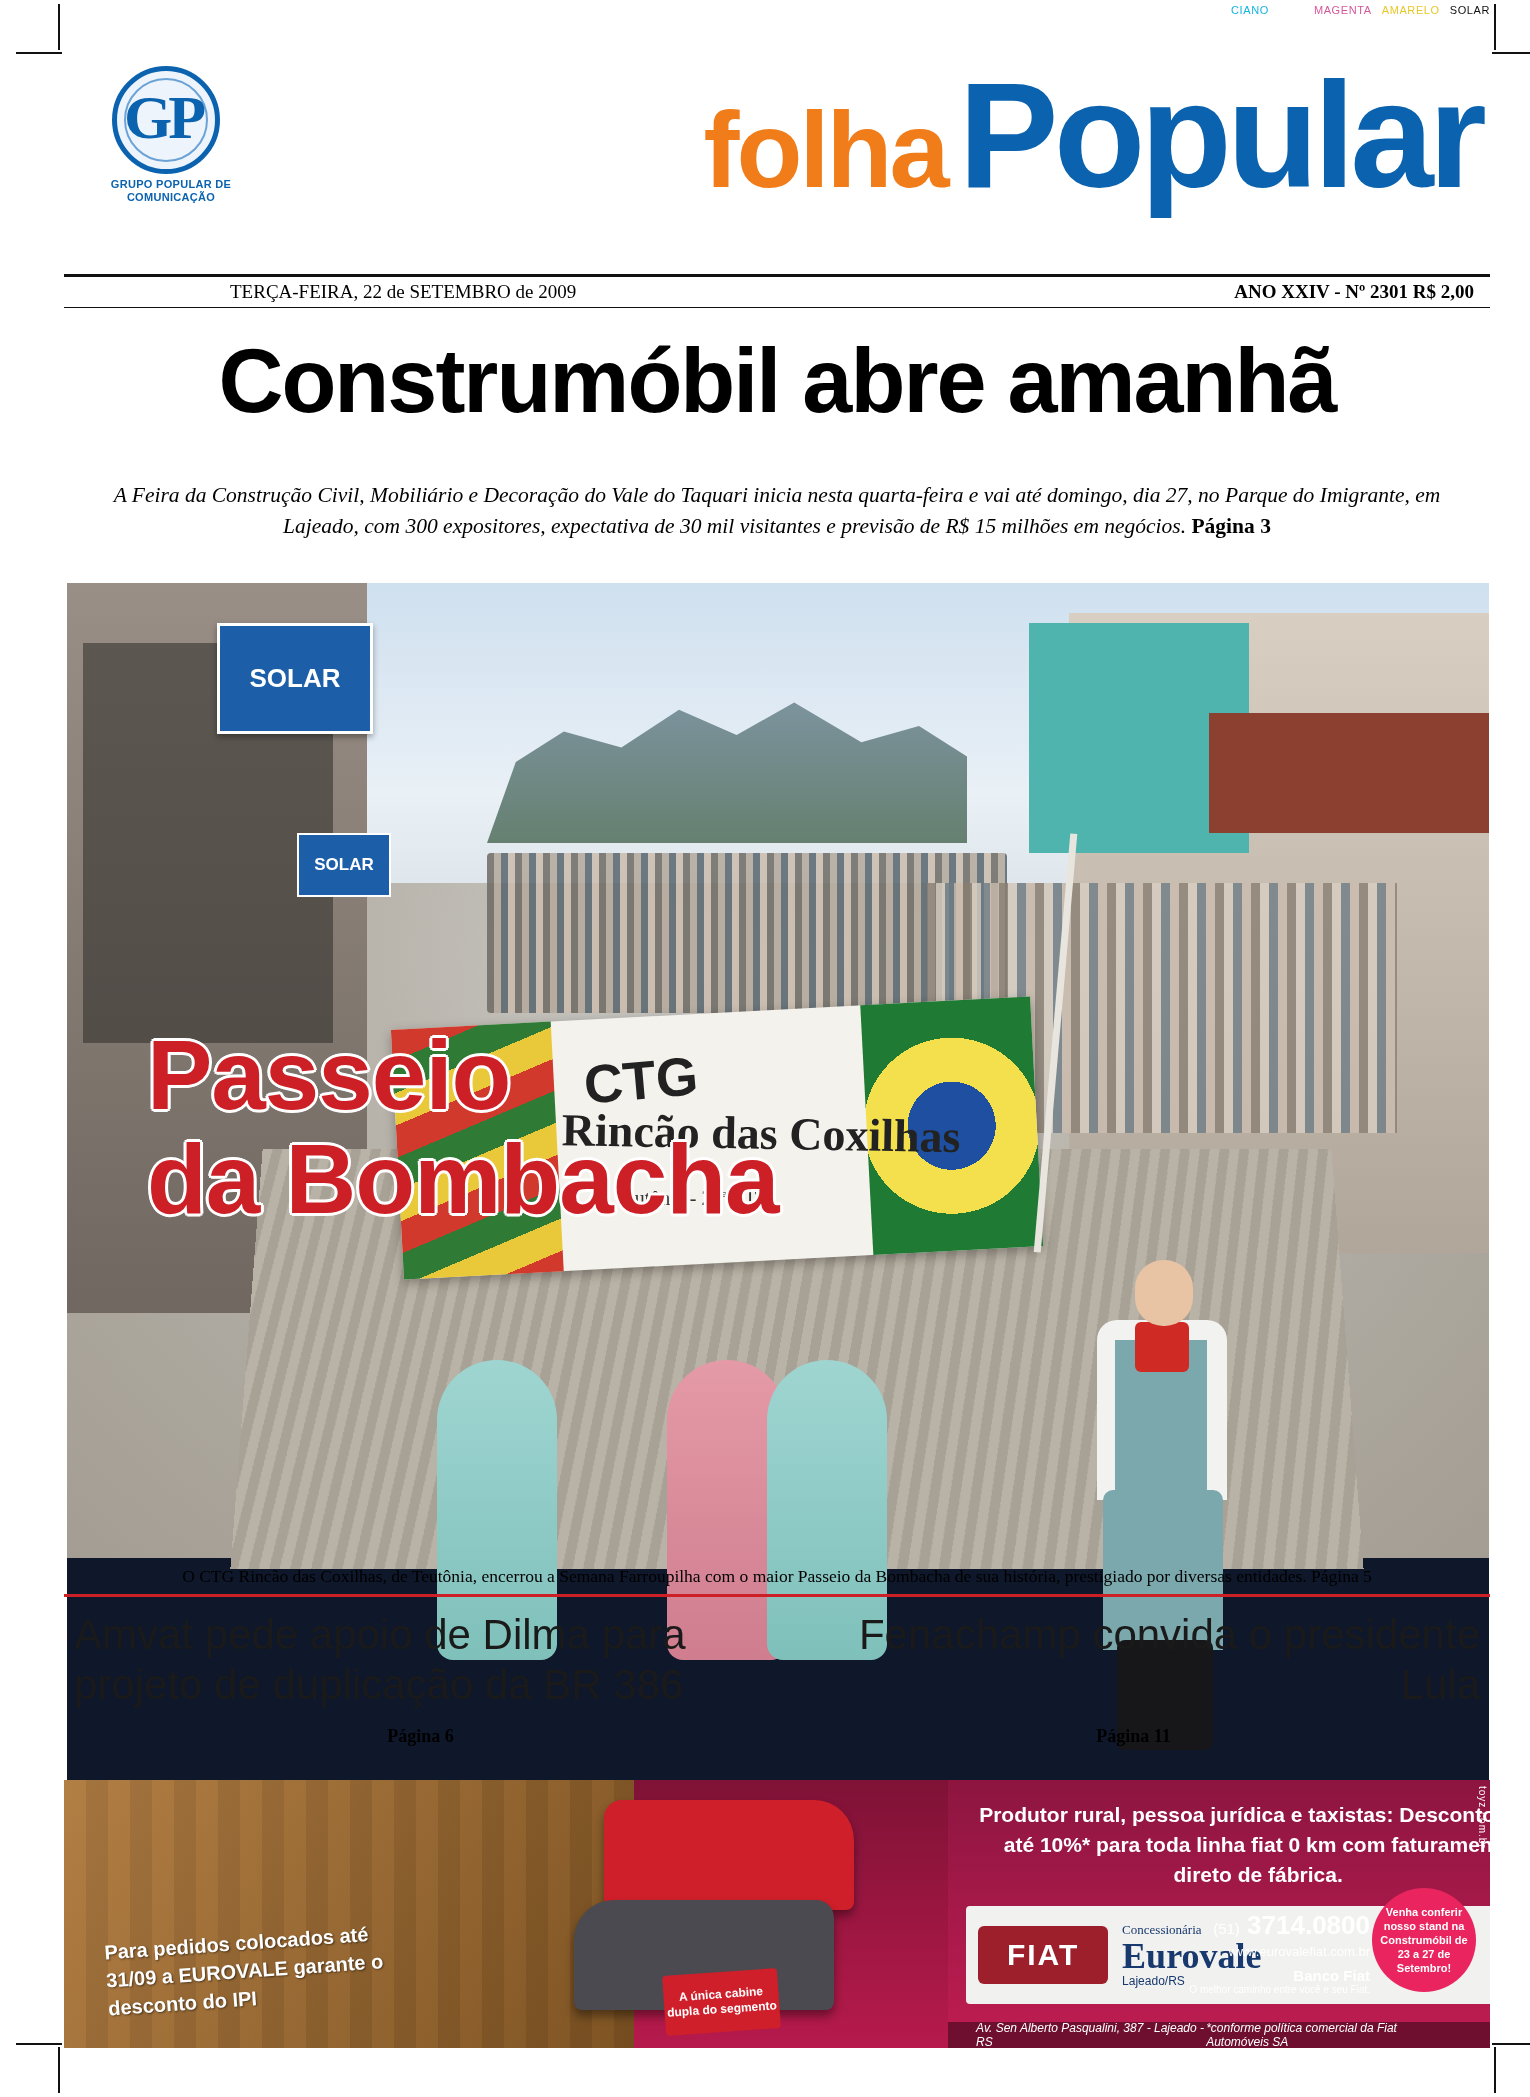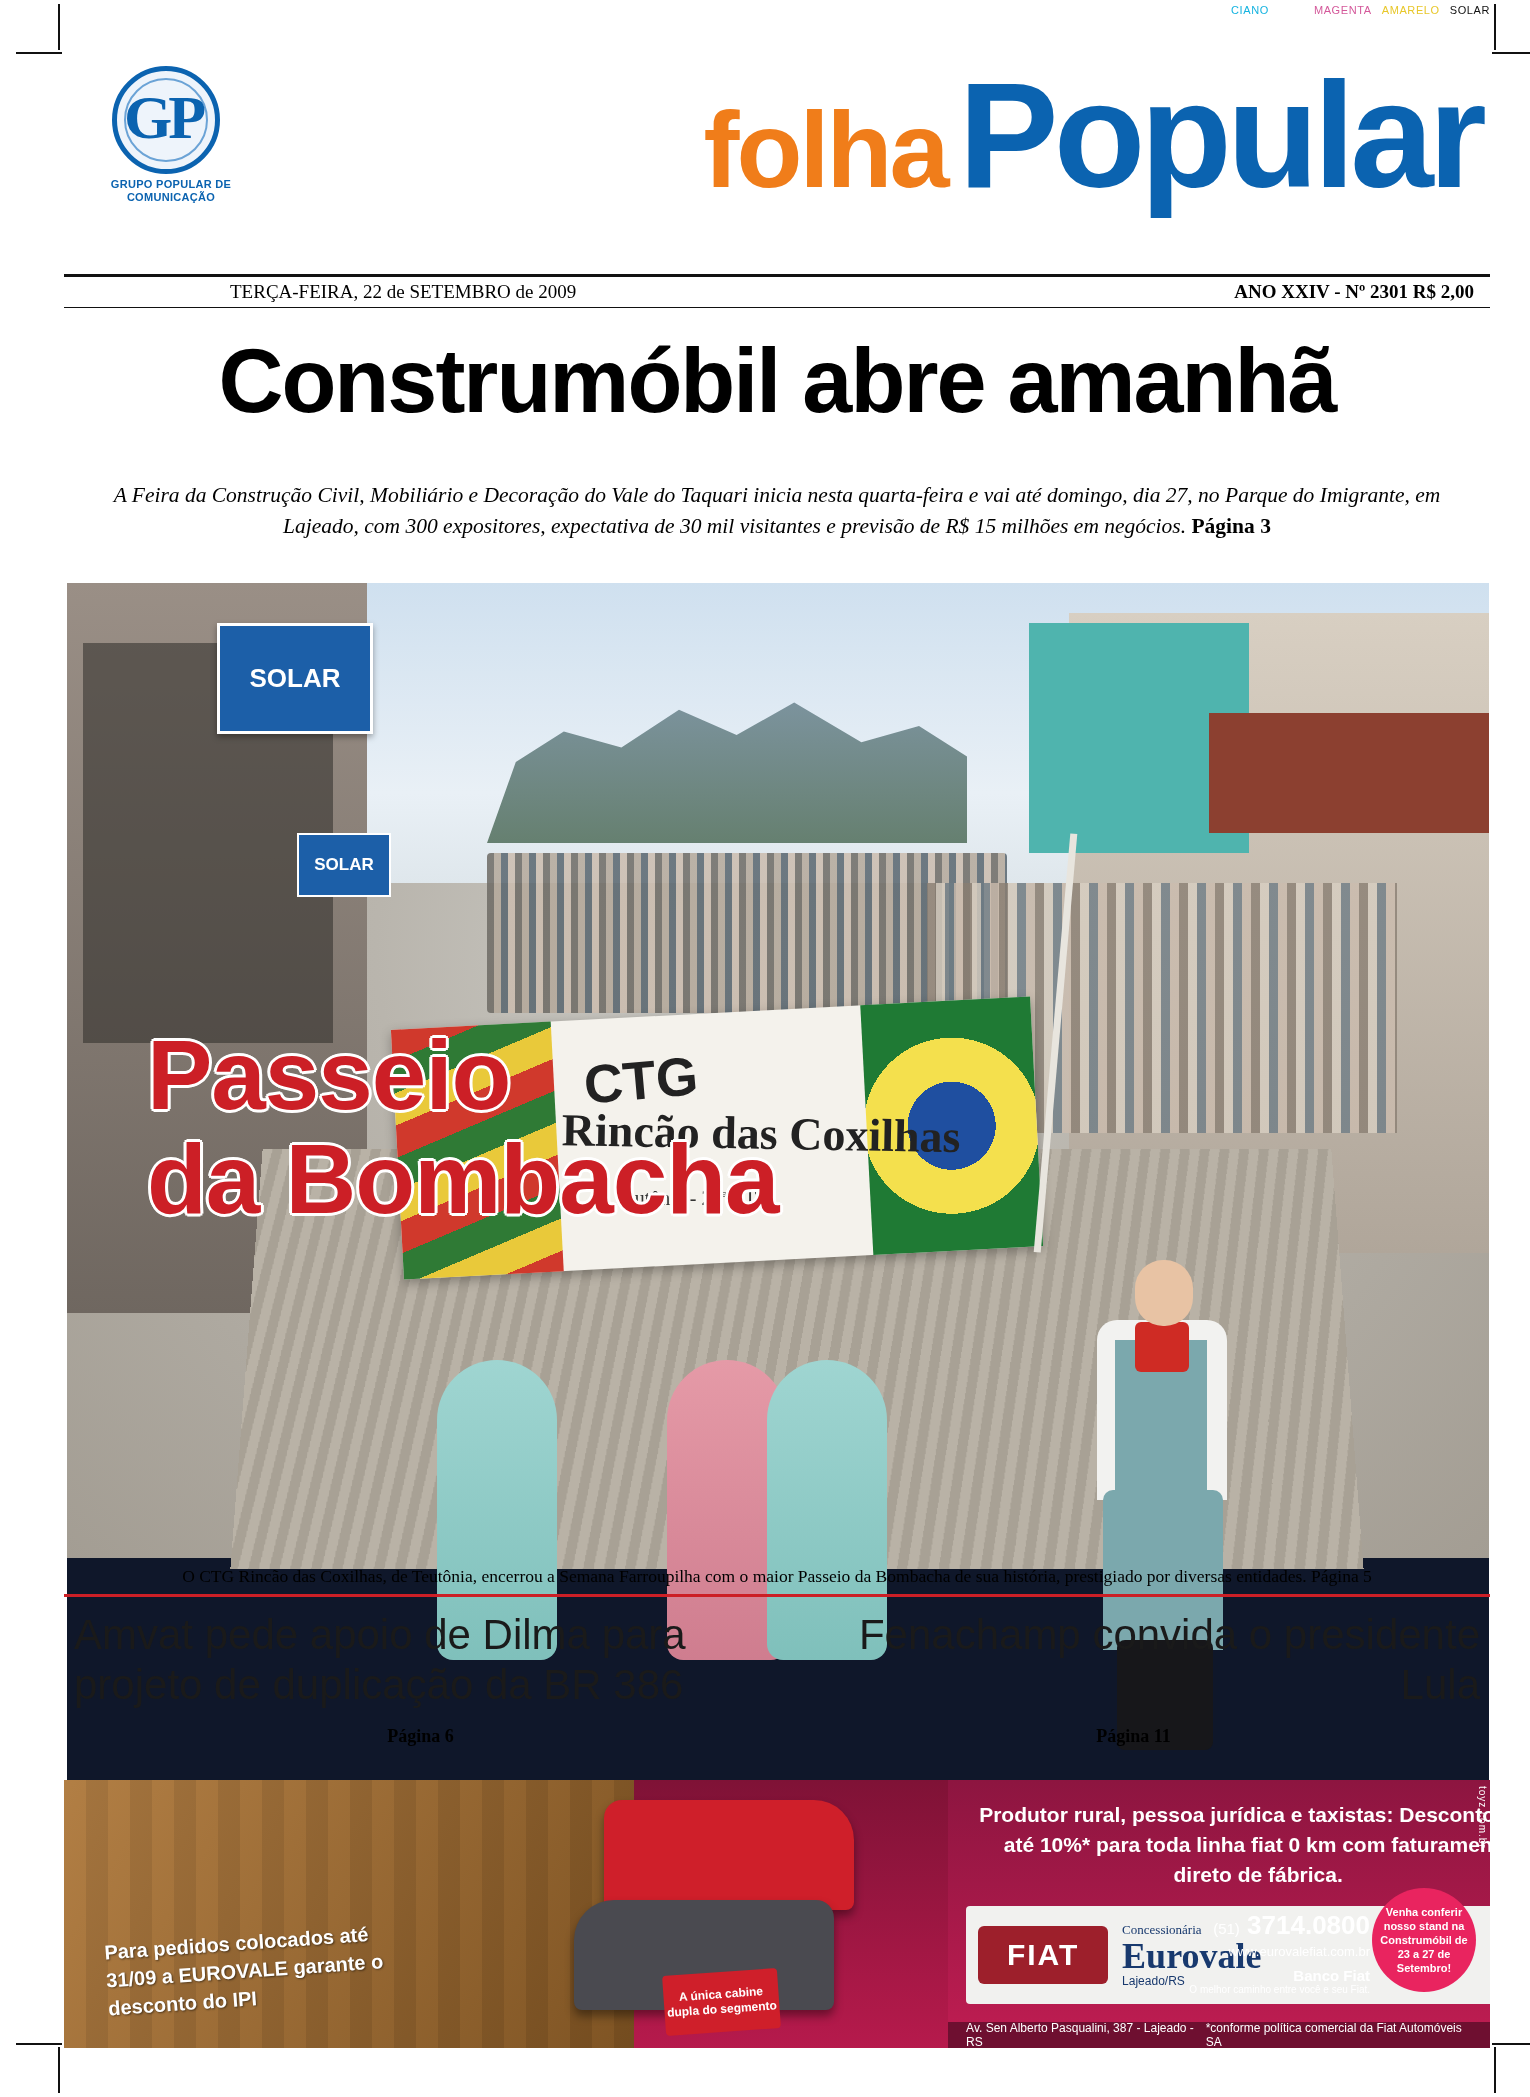--- a/index.html
+++ b/index.html
@@ -517,22 +517,23 @@
     font-weight: bold;
   }
   .ad-foot {
     position: absolute;
     left: 0; right: 0; bottom: 0;
     height: 26px;
     background: #6e0f30;
     display: flex;
     align-items: center;
     justify-content: space-between;
-    padding: 0 18px;
+    padding: 0 28px;
     font-size: 12px;
+    font-style: italic;
   }
   .ad-vertical {
     position: absolute;
     right: 2px;
     top: 6px;
     font-size: 10px;
     color: #fff;
     writing-mode: vertical-rl;
     letter-spacing: 1px;
   }

